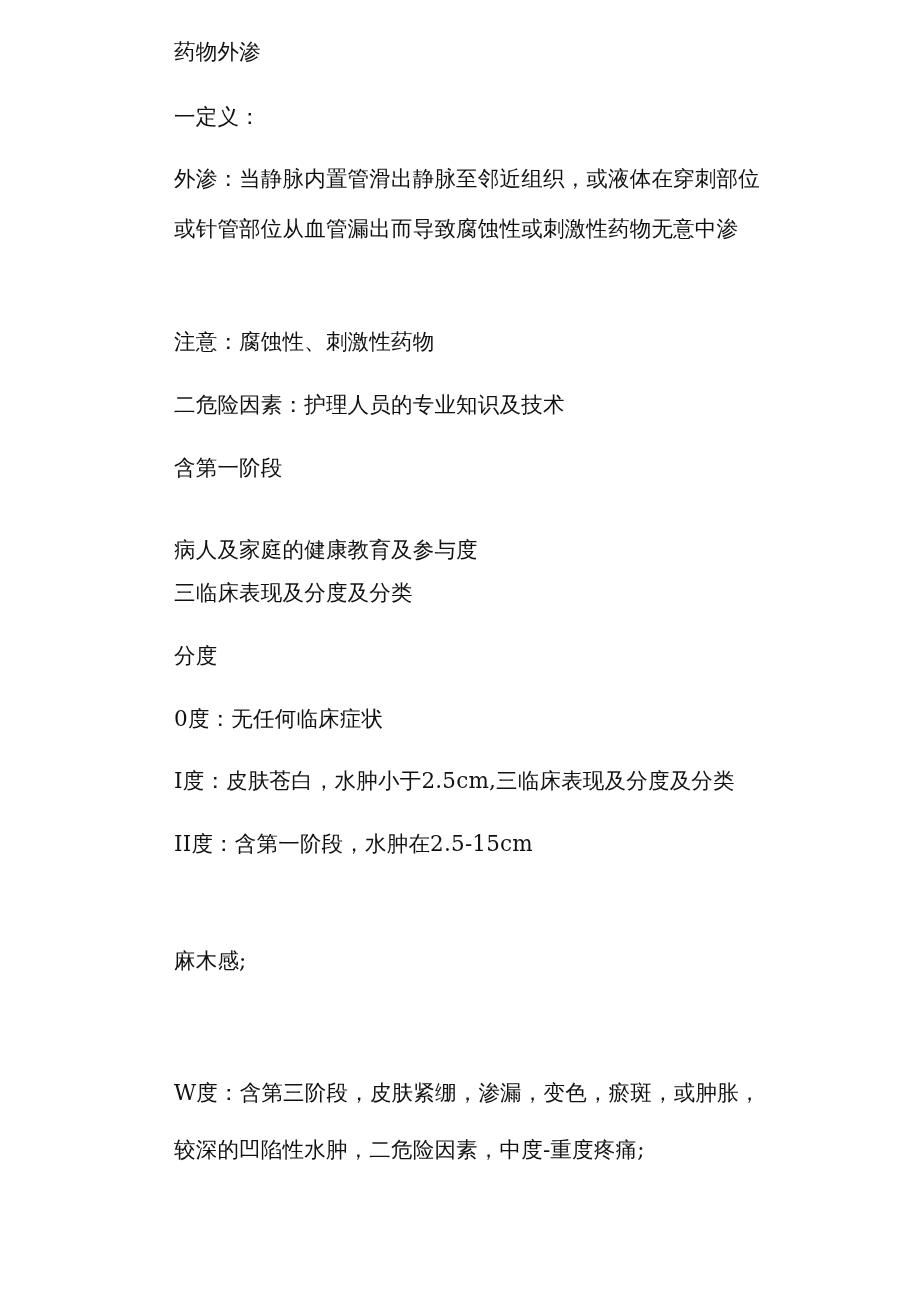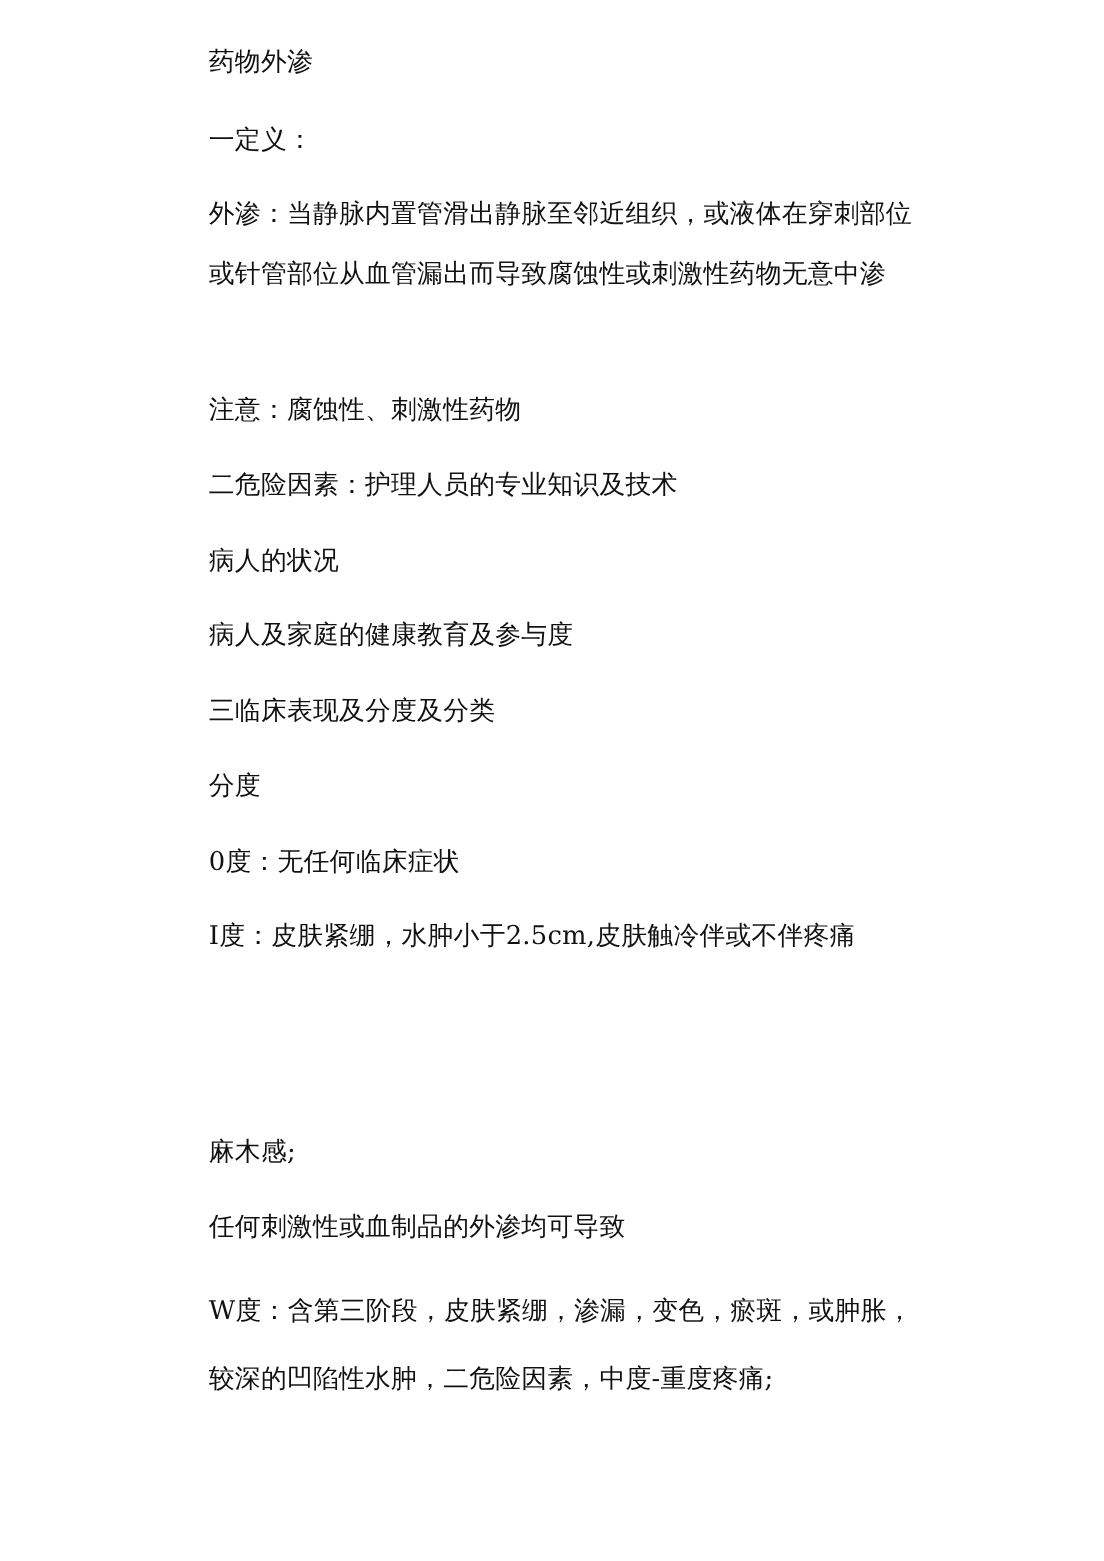--- a/index.html
+++ b/index.html
@@ -35,23 +35,23 @@
 </head>
 <body>
 
 <div class="page">
   <div class="line" style="top:39px">药物外渗</div>
   <div class="line" style="top:104px">一定义：</div>
   <div class="line" style="top:166px">外渗：当静脉内置管滑出静脉至邻近组织，或液体在穿刺部位</div>
   <div class="line" style="top:216px">或针管部位从血管漏出而导致腐蚀性或刺激性药物无意中渗</div>
   <div class="line" style="top:392px">二危险因素：护理人员的专业知识及技术</div>
   <div class="line" style="top:329px">注意：腐蚀性、刺激性药物</div>
-  <div class="line" style="top:455px">病人的状况</div>
-  <div class="line" style="top:517px">病人及家庭的健康教育及参与度</div>
+  <div class="line" style="top:455px">含第一阶段</div>
+  <div class="line" style="top:537px">病人及家庭的健康教育及参与度</div>
   <div class="line" style="top:580px">三临床表现及分度及分类</div>
   <div class="line" style="top:643px">分度</div>
   <div class="line" style="top:706px">0度：无任何临床症状</div>
-  <div class="line" style="top:768px">I度：皮肤紧绷，水肿小于2.5cm,皮肤触冷伴或不伴疼痛</div>
+  <div class="line" style="top:768px">I度：皮肤苍白，水肿小于2.5cm,三临床表现及分度及分类</div>
+  <div class="line" style="top:831px">II度：含第一阶段，水肿在2.5-15cm</div>
   <div class="line" style="top:948px">麻木感;</div>
-  <div class="line" style="top:1010px">任何刺激性或血制品的外渗均可导致</div>
   <div class="line" style="top:1080px">W度：含第三阶段，皮肤紧绷，渗漏，变色，瘀斑，或肿胀，</div>
   <div class="line" style="top:1137px">较深的凹陷性水肿，二危险因素，中度-重度疼痛;</div>
 </div>
 
 </body></html>

